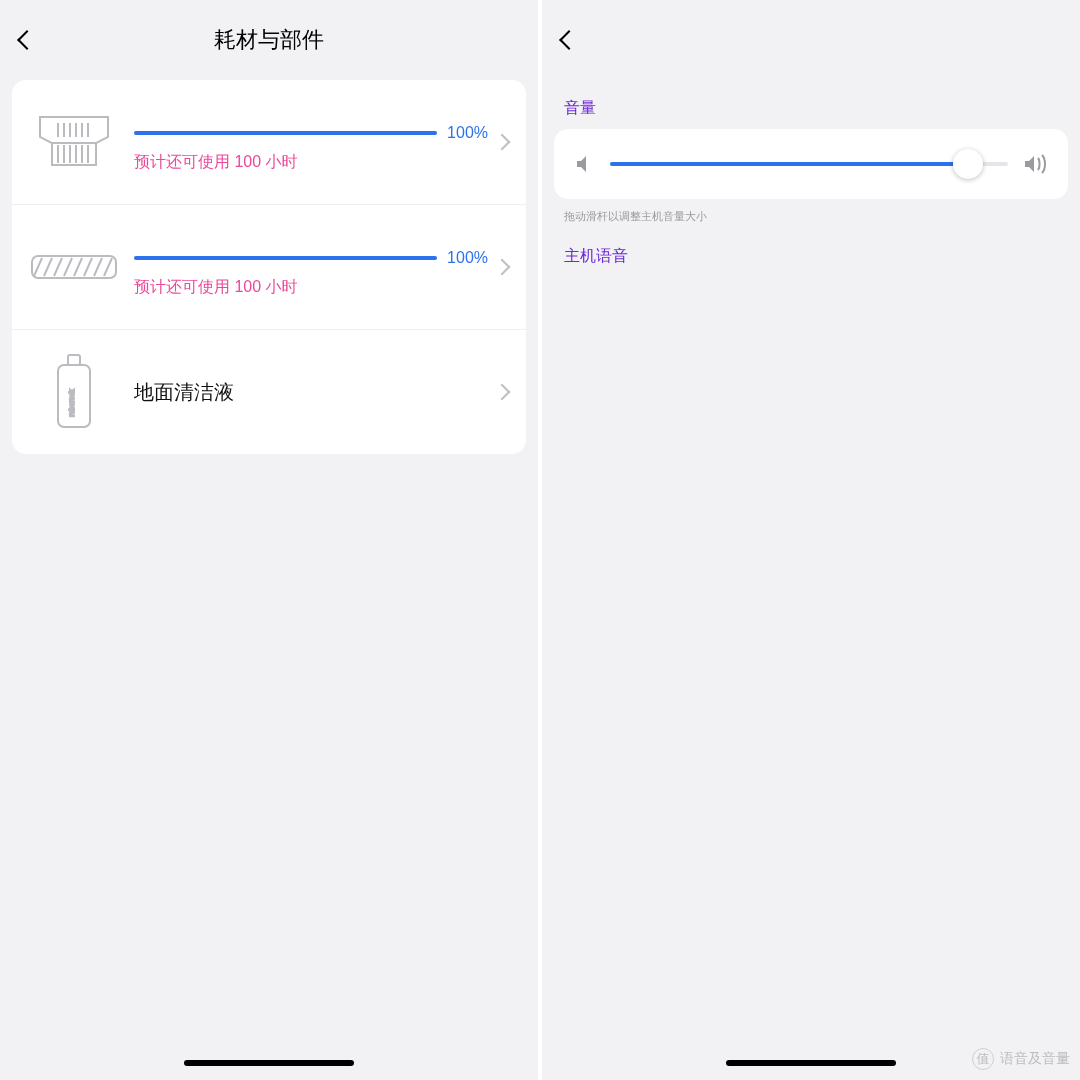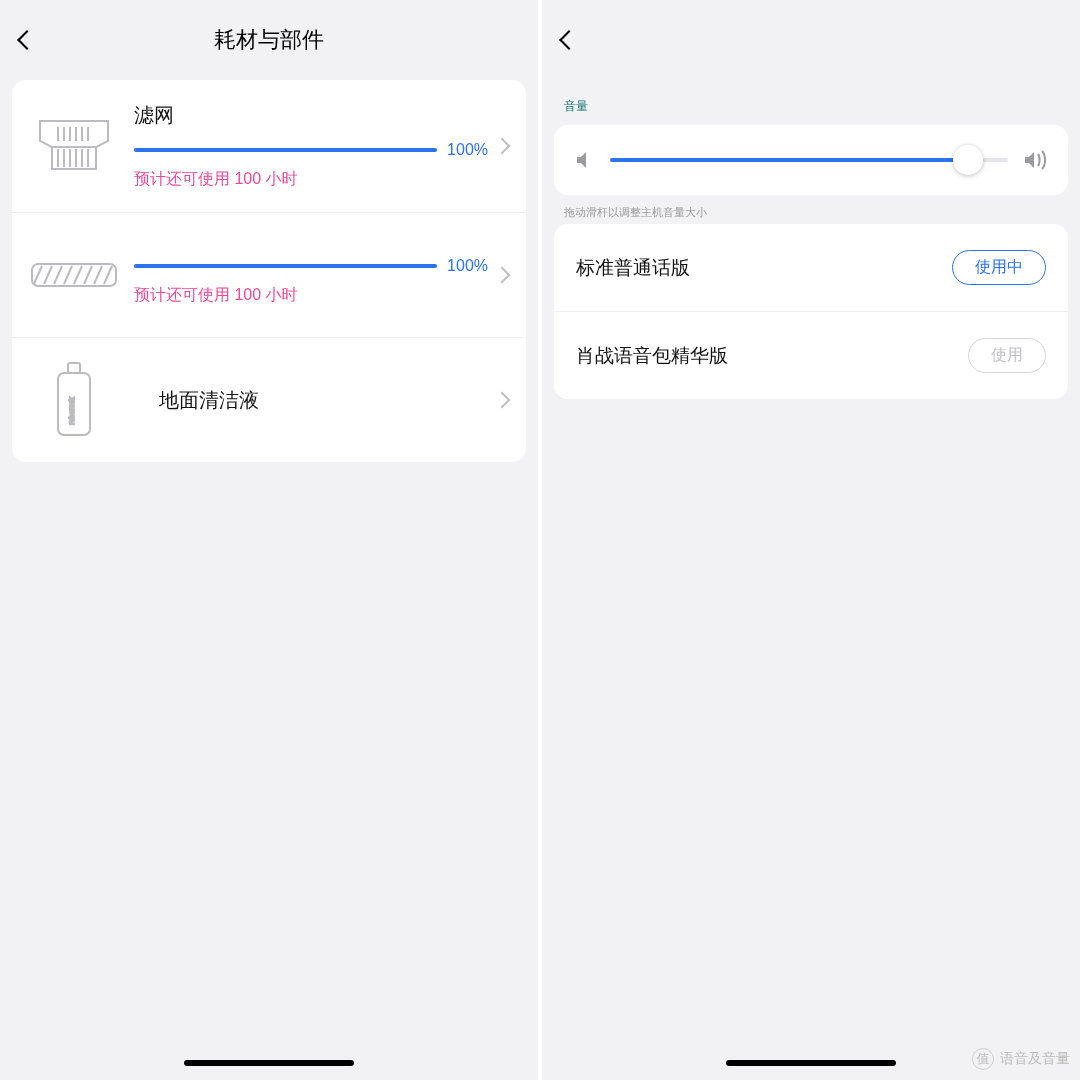--- a/index.html
+++ b/index.html
@@ -32,43 +32,43 @@
 }
 .title {
   position: absolute;
   left: 0; right: 0;
   text-align: center;
   font-size: 22px;
   color: #000;
   pointer-events: none;
 }
 .section-label {
-  font-size: 12px;
-  color: #0f766e;
+  font-size: 16px;
+  color: #6d28d9;
   padding: 18px 22px 10px;
 }
 .helper {
   font-size: 11px;
   color: #9a9a9f;
   padding: 10px 22px 4px;
 }
 .card {
   background: #fff;
   border-radius: 14px;
   margin: 0 12px;
   overflow: hidden;
 }
 .row {
   display: flex;
   align-items: center;
   padding: 22px 18px;
   border-bottom: 1px solid #efeff1;
   position: relative;
 }
-.row:last-child { border-bottom: none; gap: 25px; }
+.row:last-child { border-bottom: none; }
 .thumb {
   width: 88px; height: 80px;
   display: flex; align-items: center; justify-content: center;
 }
 .info {
   flex: 1;
   margin-left: 16px;
 }
 .item-title {
   font-size: 20px;
@@ -165,21 +165,20 @@
             <line x1="24" y1="38" x2="24" y2="56"></line>
               <line x1="30" y1="38" x2="30" y2="56"></line>
             <line x1="36" y1="38" x2="36" y2="56"></line>
               <line x1="42" y1="38" x2="42" y2="56"></line>
             <line x1="48" y1="38" x2="48" y2="56"></line>
               <line x1="54" y1="38" x2="54" y2="56"></line>
           </g>
         </svg>
       </div>
       <div class="info">
-        <div class="item-title">滤网</div>
         <div class="progress-wrap">
           <div class="bar">
               <div class="bar-fill" style="width:100%"></div>
             </div>
           <div class="pct">100%</div>
         </div>
         <div class="subtext">预计还可使用 100 小时</div>
       </div>
       <div class="chev"></div>
     </div>
@@ -252,29 +251,20 @@
       <span class="speaker">
         <svg width="26" height="22" viewBox="0 0 26 22">
             <path fill="#9a9a9f" d="M3 8h4l5-5v16l-5-5H3z"></path>
             <path fill="none" stroke="#9a9a9f" stroke-width="2" d="M16 5c2 2 2 10 0 12 M20 2c4 4 4 14 0 18"></path>
           </svg>
       </span>
     </div>
   </div>
   <div class="helper">拖动滑杆以调整主机音量大小</div>
 
-  <div class="card">
-    <div class="voice-row">
-      <div class="voice-name">标准普通话版</div>
-      <div class="pill active">使用中</div>
-    </div>
-    <div class="voice-row">
-      <div class="voice-name">肖战语音包精华版</div>
-      <div class="pill inactive">使用</div>
-    </div>
-  </div>
+  <div class="section-label">主机语音</div>
 
   <div class="home-indicator"></div>
   <div class="watermark">
     <div class="logo">值</div>
     <div>语音及音量</div>
   </div>
 </div>
 
 </body></html>

